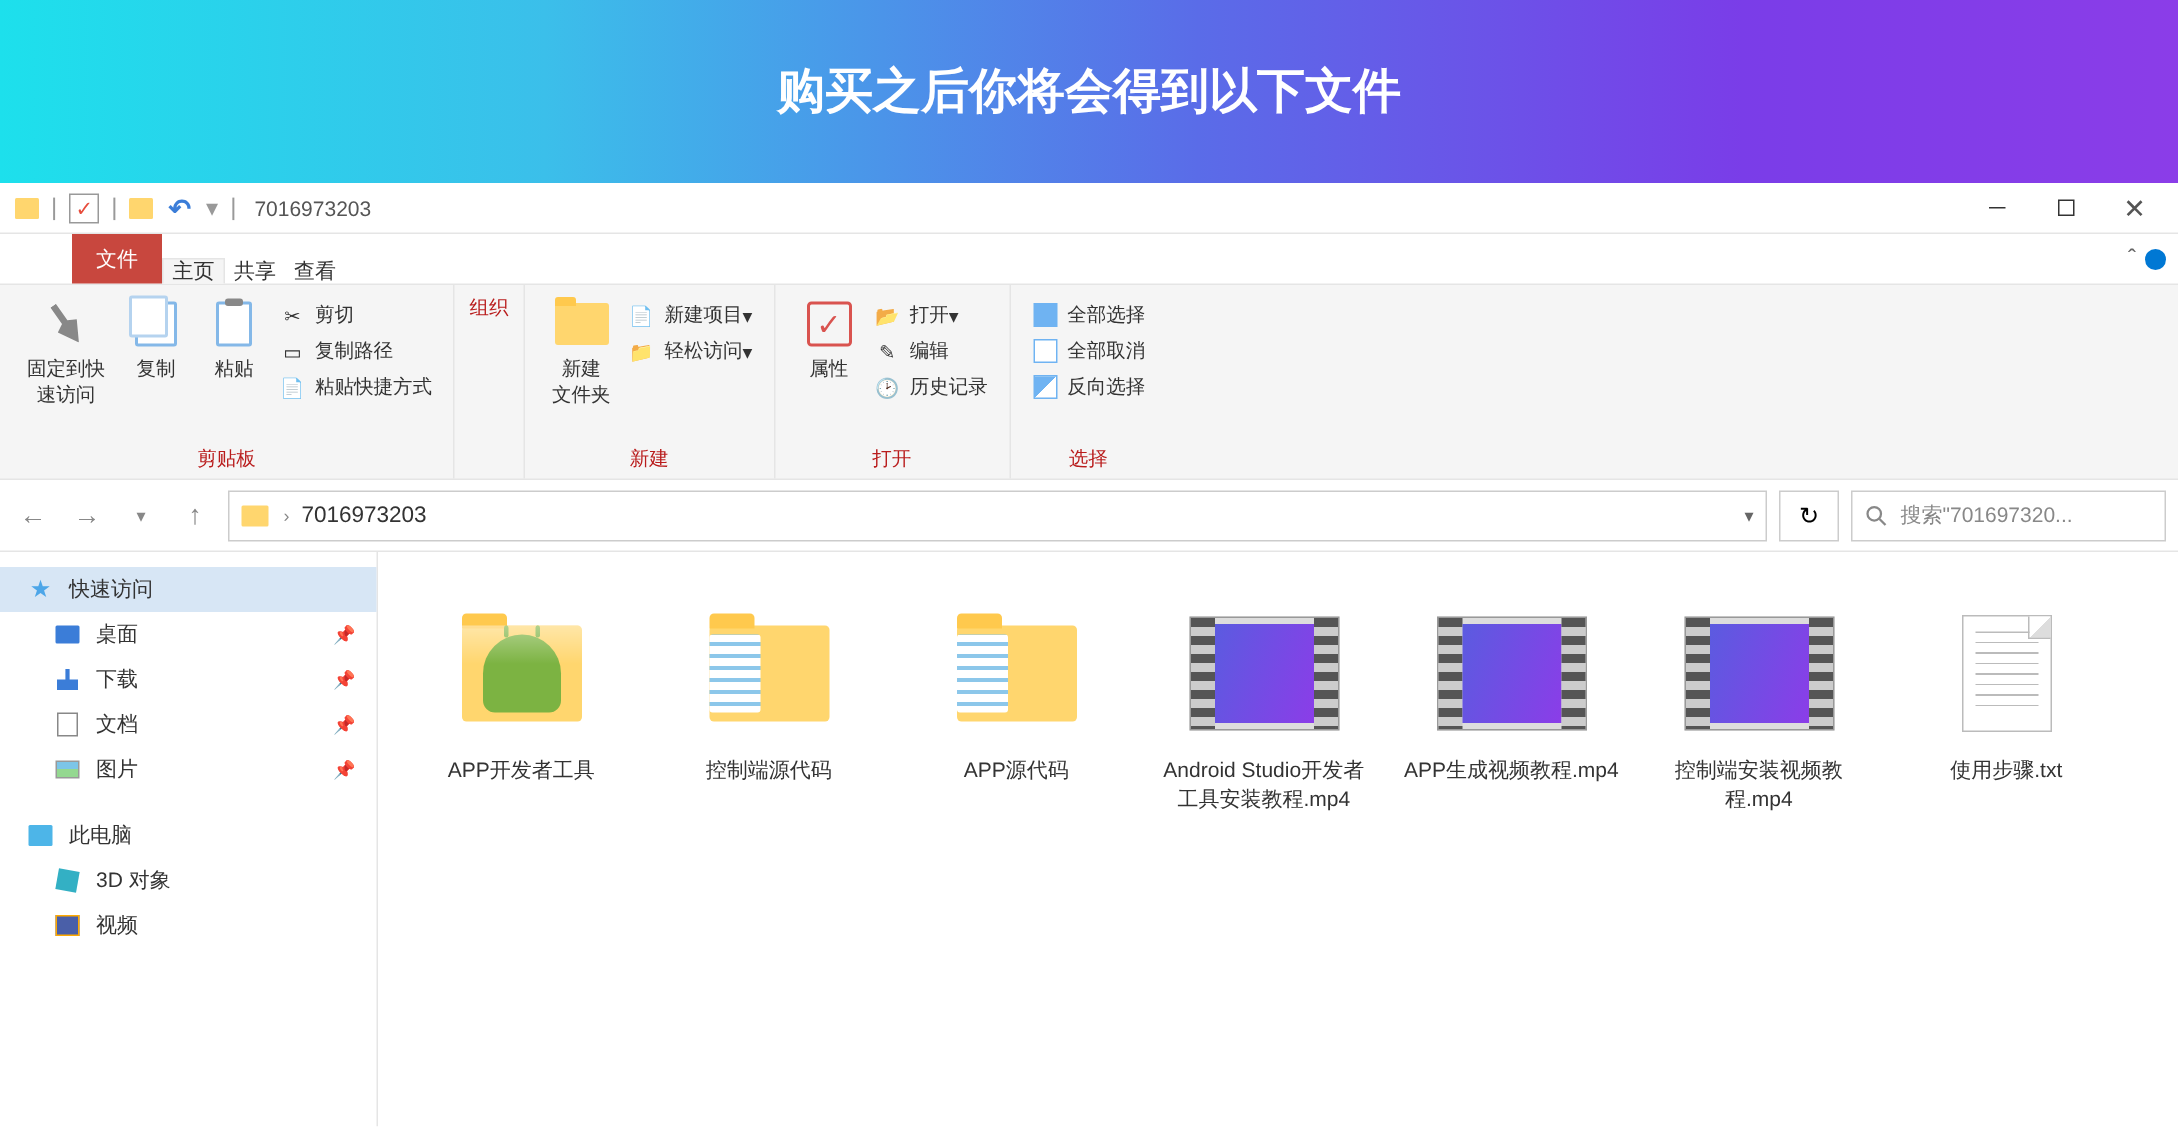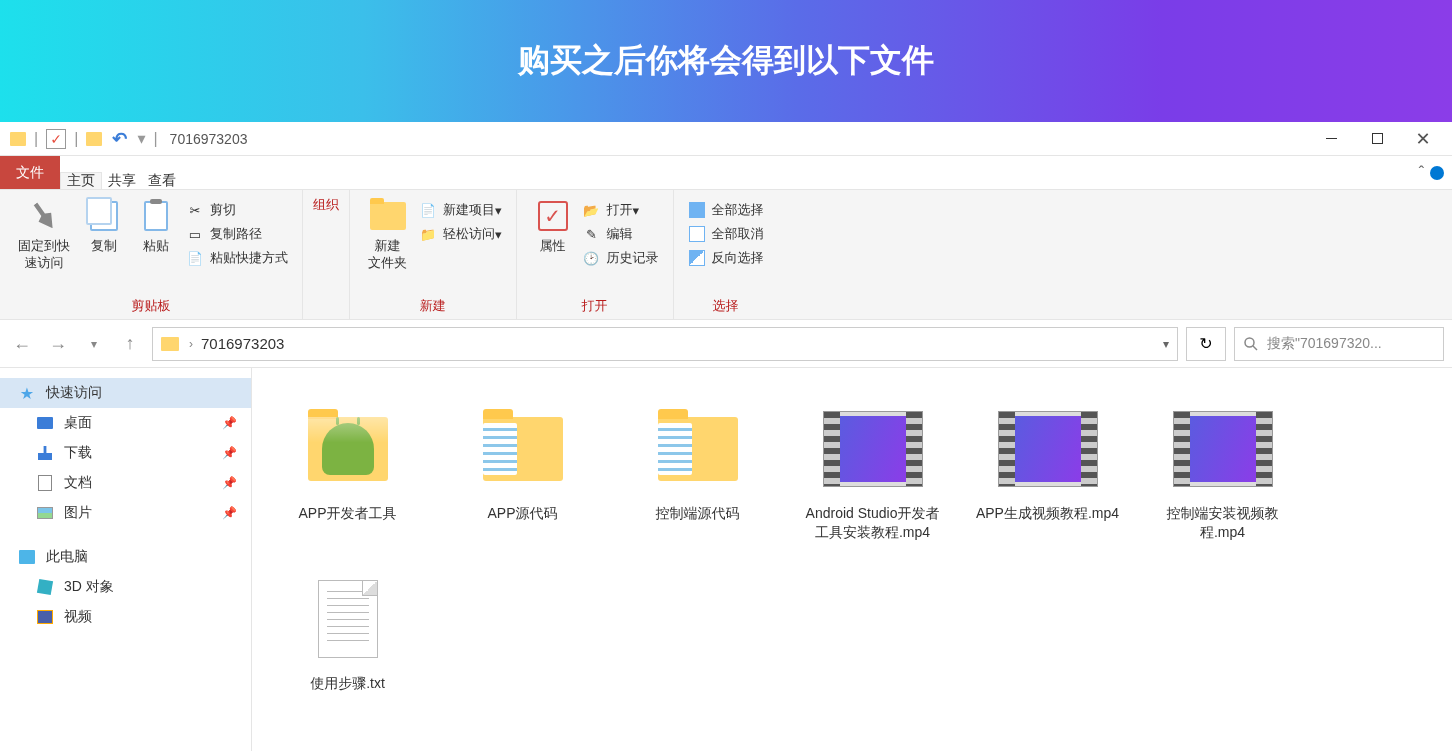--- a/index.html
+++ b/index.html
@@ -17,21 +17,21 @@
 .tb-sep { color: #999; margin: 0 4px; }
 .tb-title { color: #555; font-size: 14px; margin-left: 8px; }
 .tb-controls { margin-left: auto; display: flex; align-items: center; }
 .tb-btn { width: 46px; height: 32px; display: flex; align-items: center; justify-content: center; color: #555; font-size: 14px; cursor: pointer; }
 .tb-min { border-bottom: 1px solid #333; width: 11px; height: 0; }
 .tb-max { border: 1px solid #333; width: 11px; height: 11px; }
 .tb-close { font-size: 18px; }
 
 
 .ribbon-tabs { height: 34px; display: flex; align-items: stretch; background: #fff; border-bottom: 1px solid #e5e5e5; }
-.rt-file { background: #c8473e; color: #fff; padding: 0 16px; display: flex; align-items: center; font-size: 14px; cursor: pointer; }
+.rt-file { background: #c8473e; color: #fff; padding: 0 16px; display: flex; align-items: center; font-size: 14px; cursor: pointer; margin-left: 48px; }
 .rt-tab { padding: 0 6px; display: flex; align-items: center; font-size: 14px; color: #333; cursor: pointer; margin-top: 16px; }
 .rt-tab.active { background: #f5f5f5; border: 1px solid #e5e5e5; border-bottom: none; }
 .rt-right { margin-left: auto; display: flex; align-items: center; padding-right: 8px; color: #666; }
 .rt-q { width: 14px; height: 14px; background: #0078d4; border-radius: 50%; margin-left: 6px; }
 
 
 .ribbon { height: 130px; background: #f5f5f5; border-bottom: 1px solid #e5e5e5; display: flex; }
 .ribbon-group { display: flex; flex-direction: column; padding: 4px 10px 2px; border-right: 1px solid #e5e5e5; }
 .rg-body { flex: 1; display: flex; align-items: flex-start; }
 .rg-label { text-align: center; font-size: 13px; color: #b91c1c; padding: 2px 0; }
@@ -85,21 +85,21 @@
 .star { color:#4da6e8; font-size:16px; }
 .blue-sq { width:16px; height:12px; background:#3b7dd8; border-radius:1px; }
 .blue-arrow { width:14px; height:14px; background:#3b7dd8; clip-path: polygon(0 0,100% 0,100% 50%,60% 50%,60% 100%,40% 100%,40% 50%,0 50%); transform: rotate(180deg); }
 .doc-ic { width:14px; height:16px; border:1px solid #888; background:#fff; position:relative; }
 .pic-ic { width:16px; height:12px; background:linear-gradient(180deg,#7cc5e8 50%,#94d890 50%); border:1px solid #999; }
 .pc-ic { width:16px; height:14px; background:#4db5e8; border-radius:1px; }
 .cube-ic { width:14px; height:14px; background:#33b0c4; transform: rotate(10deg); }
 .vid-ic { width:16px; height:14px; background:#4a5fa8; border:1px solid #fa0; }
 
 
-.content { flex:1; padding: 28px 18px; display:flex; flex-wrap:wrap; gap: 20px; align-content:flex-start; }
+.content { flex:1; padding: 28px 18px; display:flex; flex-wrap:wrap; gap: 10px; align-content:flex-start; }
 .file-item { width: 155px; display:flex; flex-direction:column; align-items:center; cursor:pointer; padding: 4px; }
 .file-icon { width: 100px; height: 98px; display:flex; align-items:center; justify-content:center; margin-bottom: 6px; }
 .file-label { font-size: 14px; color: #333; text-align:center; line-height: 1.35; }
 .folder-big { width: 80px; height: 64px; background:#ffd66e; border-radius:3px; position:relative; }
 .folder-big::before { content:''; position:absolute; top:-8px; left:0; width:30px; height:10px; background:#ffc94d; border-radius:3px 3px 0 0; }
 .folder-big::after { content:''; position:absolute; top:0; left:0; right:0; bottom:0; background:linear-gradient(180deg, rgba(255,255,255,.4), transparent 40%); }
 .folder-app { position: relative; }
 .folder-app .droid { position:absolute; left:14px; top:6px; width:52px; height:52px; background:#7cb342; border-radius:50% 50% 8px 8px; }
 .folder-app .droid::before,.folder-app .droid::after { content:''; position:absolute; top:-6px; width:3px; height:8px; background:#7cb342; border-radius:2px; }
 .folder-app .droid::before { left:14px; }
@@ -346,27 +346,27 @@
           <div class="folder-big folder-app">
             <div class="droid"></div>
           </div>
         </div>
       <div class="file-label">APP开发者工具</div>
     </div>
     <div class="file-item">
       <div class="file-icon">
           <div class="folder-big folder-docs"></div>
         </div>
+      <div class="file-label">控制端源代码</div>
+    </div>
+    <div class="file-item">
+      <div class="file-icon">
+          <div class="folder-big folder-docs"></div>
+        </div>
       <div class="file-label">APP源代码</div>
-    </div>
-    <div class="file-item">
-      <div class="file-icon">
-          <div class="folder-big folder-docs"></div>
-        </div>
-      <div class="file-label">控制端源代码</div>
     </div>
     <div class="file-item">
       <div class="file-icon">
           <div class="video-thumb">
             <div class="video-inner"></div>
           </div>
         </div>
       <div class="file-label">Android Studio开发者工具安装教程.mp4</div>
     </div>
     <div class="file-item">

